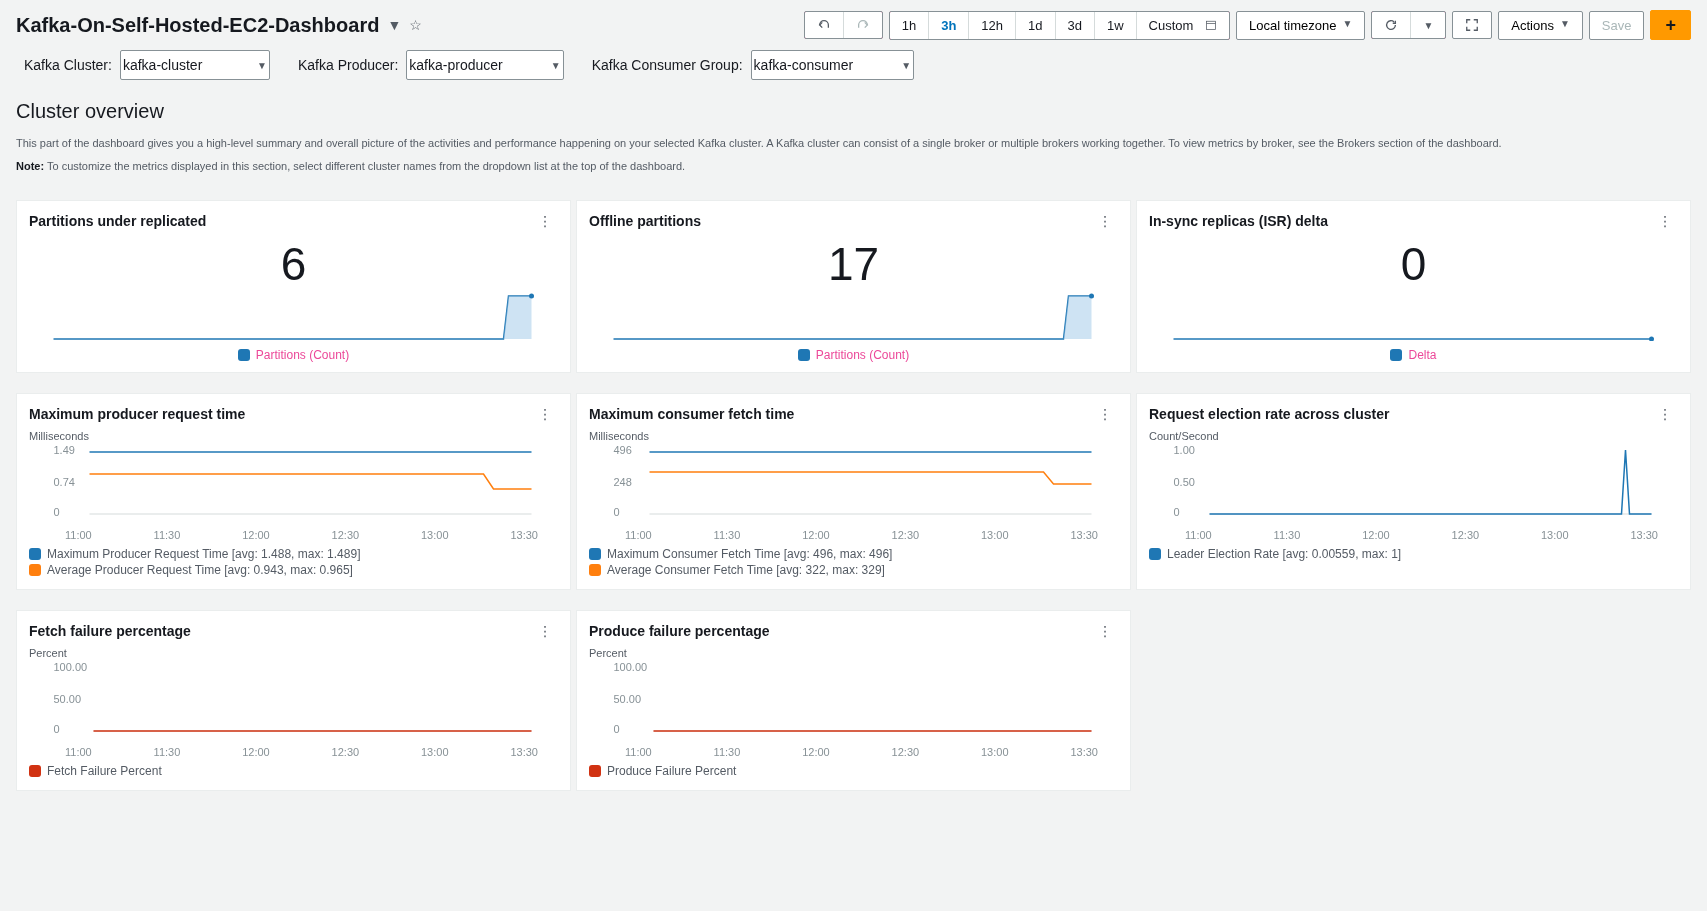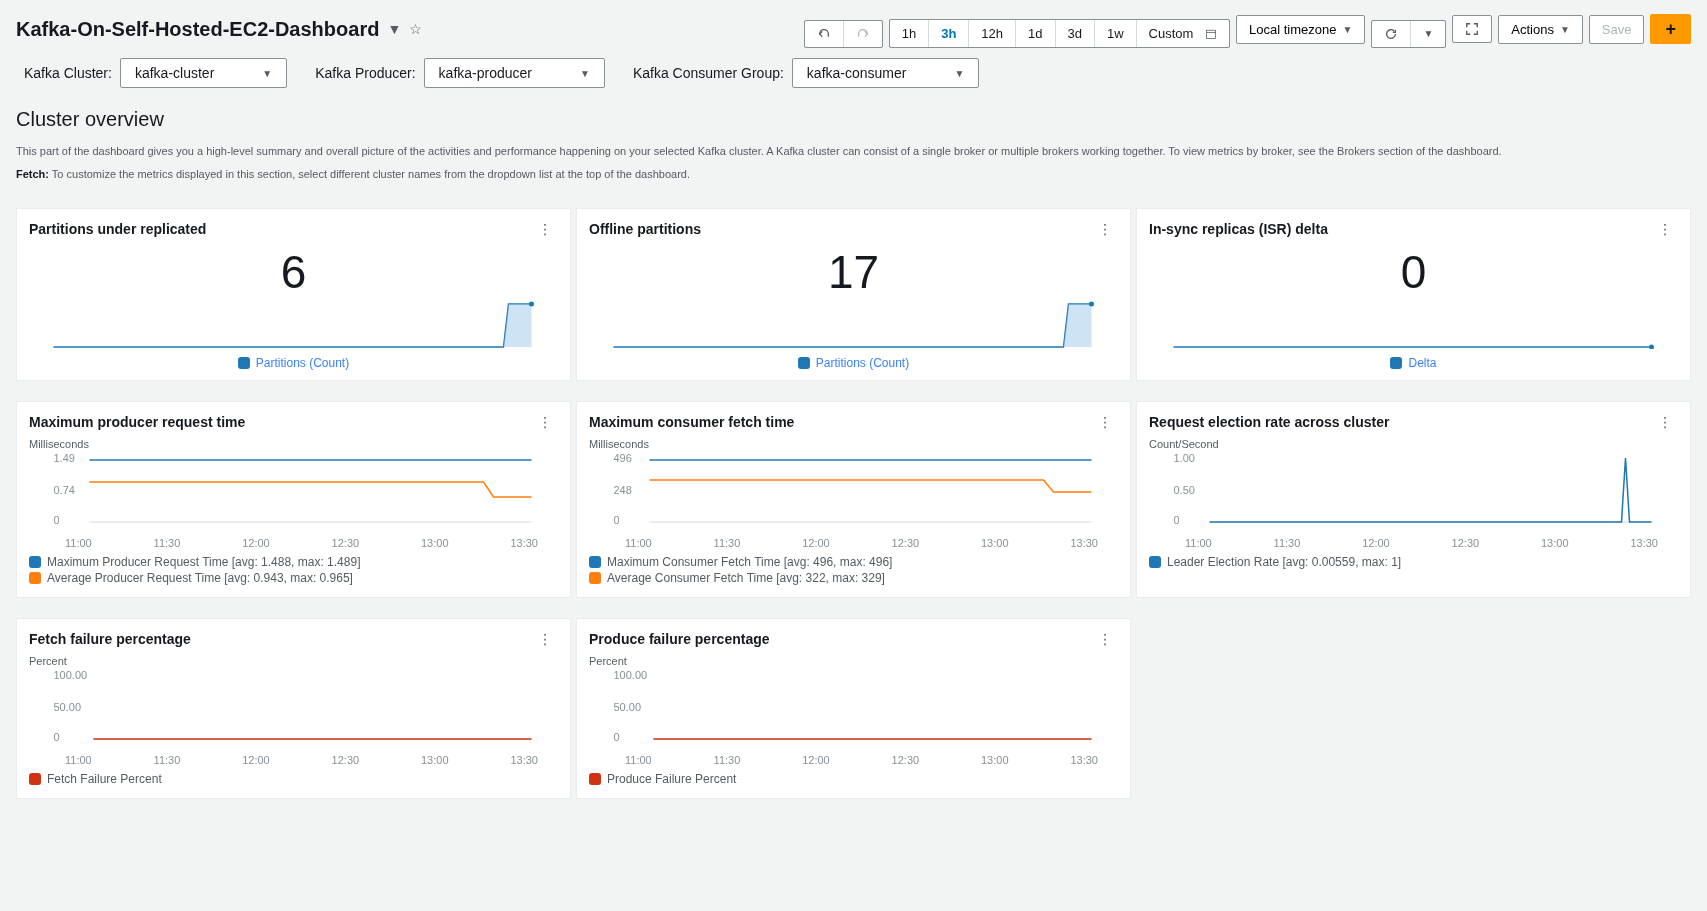--- a/index.html
+++ b/index.html
@@ -3,45 +3,45 @@
 <meta charset="utf-8">
 <style>
 * { box-sizing: border-box; margin: 0; padding: 0; }
 body { font-family: -apple-system, "Amazon Ember", "Helvetica Neue", Arial, sans-serif; background: #f2f3f3; color: #16191f; font-size: 14px; }
 .header { display: flex; align-items: center; padding: 10px 16px; gap: 8px; }
 .title-block { display: flex; align-items: center; gap: 8px; flex: 0 0 auto; }
 .title { font-size: 20px; font-weight: 700; }
 .caret-sm, .star-icon { color: #545b64; cursor: pointer; }
 .spacer { flex: 1; }
 .toolbar { display: flex; align-items: center; gap: 6px; }
-.btn-group { display: flex; border: 1px solid #879196; border-radius: 2px; overflow: hidden; background: #be185d; margin-top: 9px; }
+.btn-group { display: flex; border: 1px solid #879196; border-radius: 2px; overflow: hidden; background: #be185d; }
 .btn-group > button { border: none; border-right: 1px solid #d5dbdb; background: #fff; padding: 6px 12px; font-size: 13px; cursor: pointer; color: #16191f; display: flex; align-items: center; gap: 4px; }
 .btn-group > button:last-child { border-right: none; }
 .btn-group > button:disabled { color: #aab7b8; cursor: default; }
 .btn-group > button.active { color: #0073bb; font-weight: 700; }
-.standalone-btn { border: 1px solid #879196; border-radius: 2px; background: #fff; padding: 6px 12px; font-size: 13px; cursor: pointer; display: flex; align-items: center; gap: 6px; }
+.standalone-btn { border: 1px solid #879196; border-radius: 2px; background: #fff; padding: 6px 12px; font-size: 13px; cursor: pointer; display: flex; align-items: flex-start; gap: 6px; }
 .standalone-btn:disabled { color: #aab7b8; cursor: default; }
 .add-btn { background: #ff9900; border: 1px solid #ff9900; color: #16191f; font-weight: 700; padding: 6px 14px; font-size: 18px; line-height: 16px; border-radius: 2px; cursor: pointer; }
 .filters { display: flex; align-items: center; gap: 20px; padding: 0 16px 16px; flex-wrap: wrap; }
 .filter-item { display: flex; align-items: center; gap: 8px; font-size: 14px; margin-left: 8px; }
-.select-box { display: flex; align-items: center; justify-content: space-between; border: 1px solid #879196; background: #fff; padding: 6px 14px; min-width: 150px; cursor: pointer; border-radius: 2px; gap: 48px; }
+.select-box { display: flex; align-items: center; justify-content: space-between; border: 1px solid #879196; background: #fff; padding: 6px 2px; min-width: 150px; cursor: pointer; border-radius: 2px; gap: 48px; }
 .select-box .arrow { color: #545b64; font-size: 10px; }
 .section { padding: 0 16px 20px; }
 .section h1 { font-size: 20px; font-weight: 400; color: #16191f; margin: 4px 0 12px; }
 .section p { font-size: 11px; color: #545b64; line-height: 1.5; margin-bottom: 6px; }
 .section p strong { color: #16191f; }
 .grid { display: grid; grid-template-columns: 1fr 1fr 1fr; gap: 5px; padding: 0 16px 20px; }
 .row-2 { grid-template-columns: 1fr 1fr 1fr; }
 .widget { background: #fff; border: 1px solid #eaeded; border-radius: 0; padding: 10px 12px; position: relative; }
 .widget-header { display: flex; justify-content: space-between; align-items: center; }
 .widget-title { font-size: 14px; font-weight: 700; }
 .widget-menu { cursor: pointer; color: #545b64; padding: 2px 6px; }
 .big-number { font-size: 46px; font-weight: 400; text-align: center; margin: 6px 0 0; }
 .sparkline { height: 50px; width: 100%; }
-.legend { display: flex; justify-content: center; gap: 6px; font-size: 12px; color: #3b82f6; margin-top: 4px; flex-wrap: wrap; }
+.legend { display: flex; justify-content: center; gap: 6px; font-size: 12px; color: #ec4899; margin-top: 4px; flex-wrap: wrap; }
 .legend-item { display: flex; align-items: center; gap: 6px; }
 .legend-sq { width: 12px; height: 12px; border-radius: 3px; }
 .chart-container { margin-top: 6px; }
 .axis-label { font-size: 11px; color: #545b64; margin-bottom: 2px; }
 .linechart { width: 100%; height: 80px; }
 svg text { font-size: 11px; fill: #879196; }
 svg .yaxis-line { stroke: #d5dbdb; stroke-width: 1; }
 svg .data-line { stroke-width: 1.5; fill: none; }
 .legend-list { font-size: 12px; color: #545b64; margin-top: 6px; }
 .legend-list .legend-item { justify-content: flex-start; margin-bottom: 2px; }
@@ -134,21 +134,21 @@
     <div class="select-box">
         <span>kafka-consumer</span>
         <span class="arrow">▼</span>
       </div>
   </div>
 </div>
 
 <div class="section">
   <h1>Cluster overview</h1>
   <p>This part of the dashboard gives you a high-level summary and overall picture of the activities and performance happening on your selected Kafka cluster. A Kafka cluster can consist of a single broker or multiple brokers working together. To view metrics by broker, see the Brokers section of the dashboard.</p>
-  <p><strong>Fetch:</strong> <span>To customize the metrics displayed in this section, select different cluster names from the dropdown list at the top of the dashboard.</span></p>
+  <p><strong>Note:</strong> <span>To customize the metrics displayed in this section, select different cluster names from the dropdown list at the top of the dashboard.</span></p>
 </div>
 
 <div class="grid">
   <div class="widget">
     <div class="widget-header">
         <span class="widget-title">Partitions under replicated</span>
         <span class="widget-menu">⋮</span>
       </div>
     <div class="big-number">6</div>
     <svg class="sparkline" viewBox="0 0 480 50">

